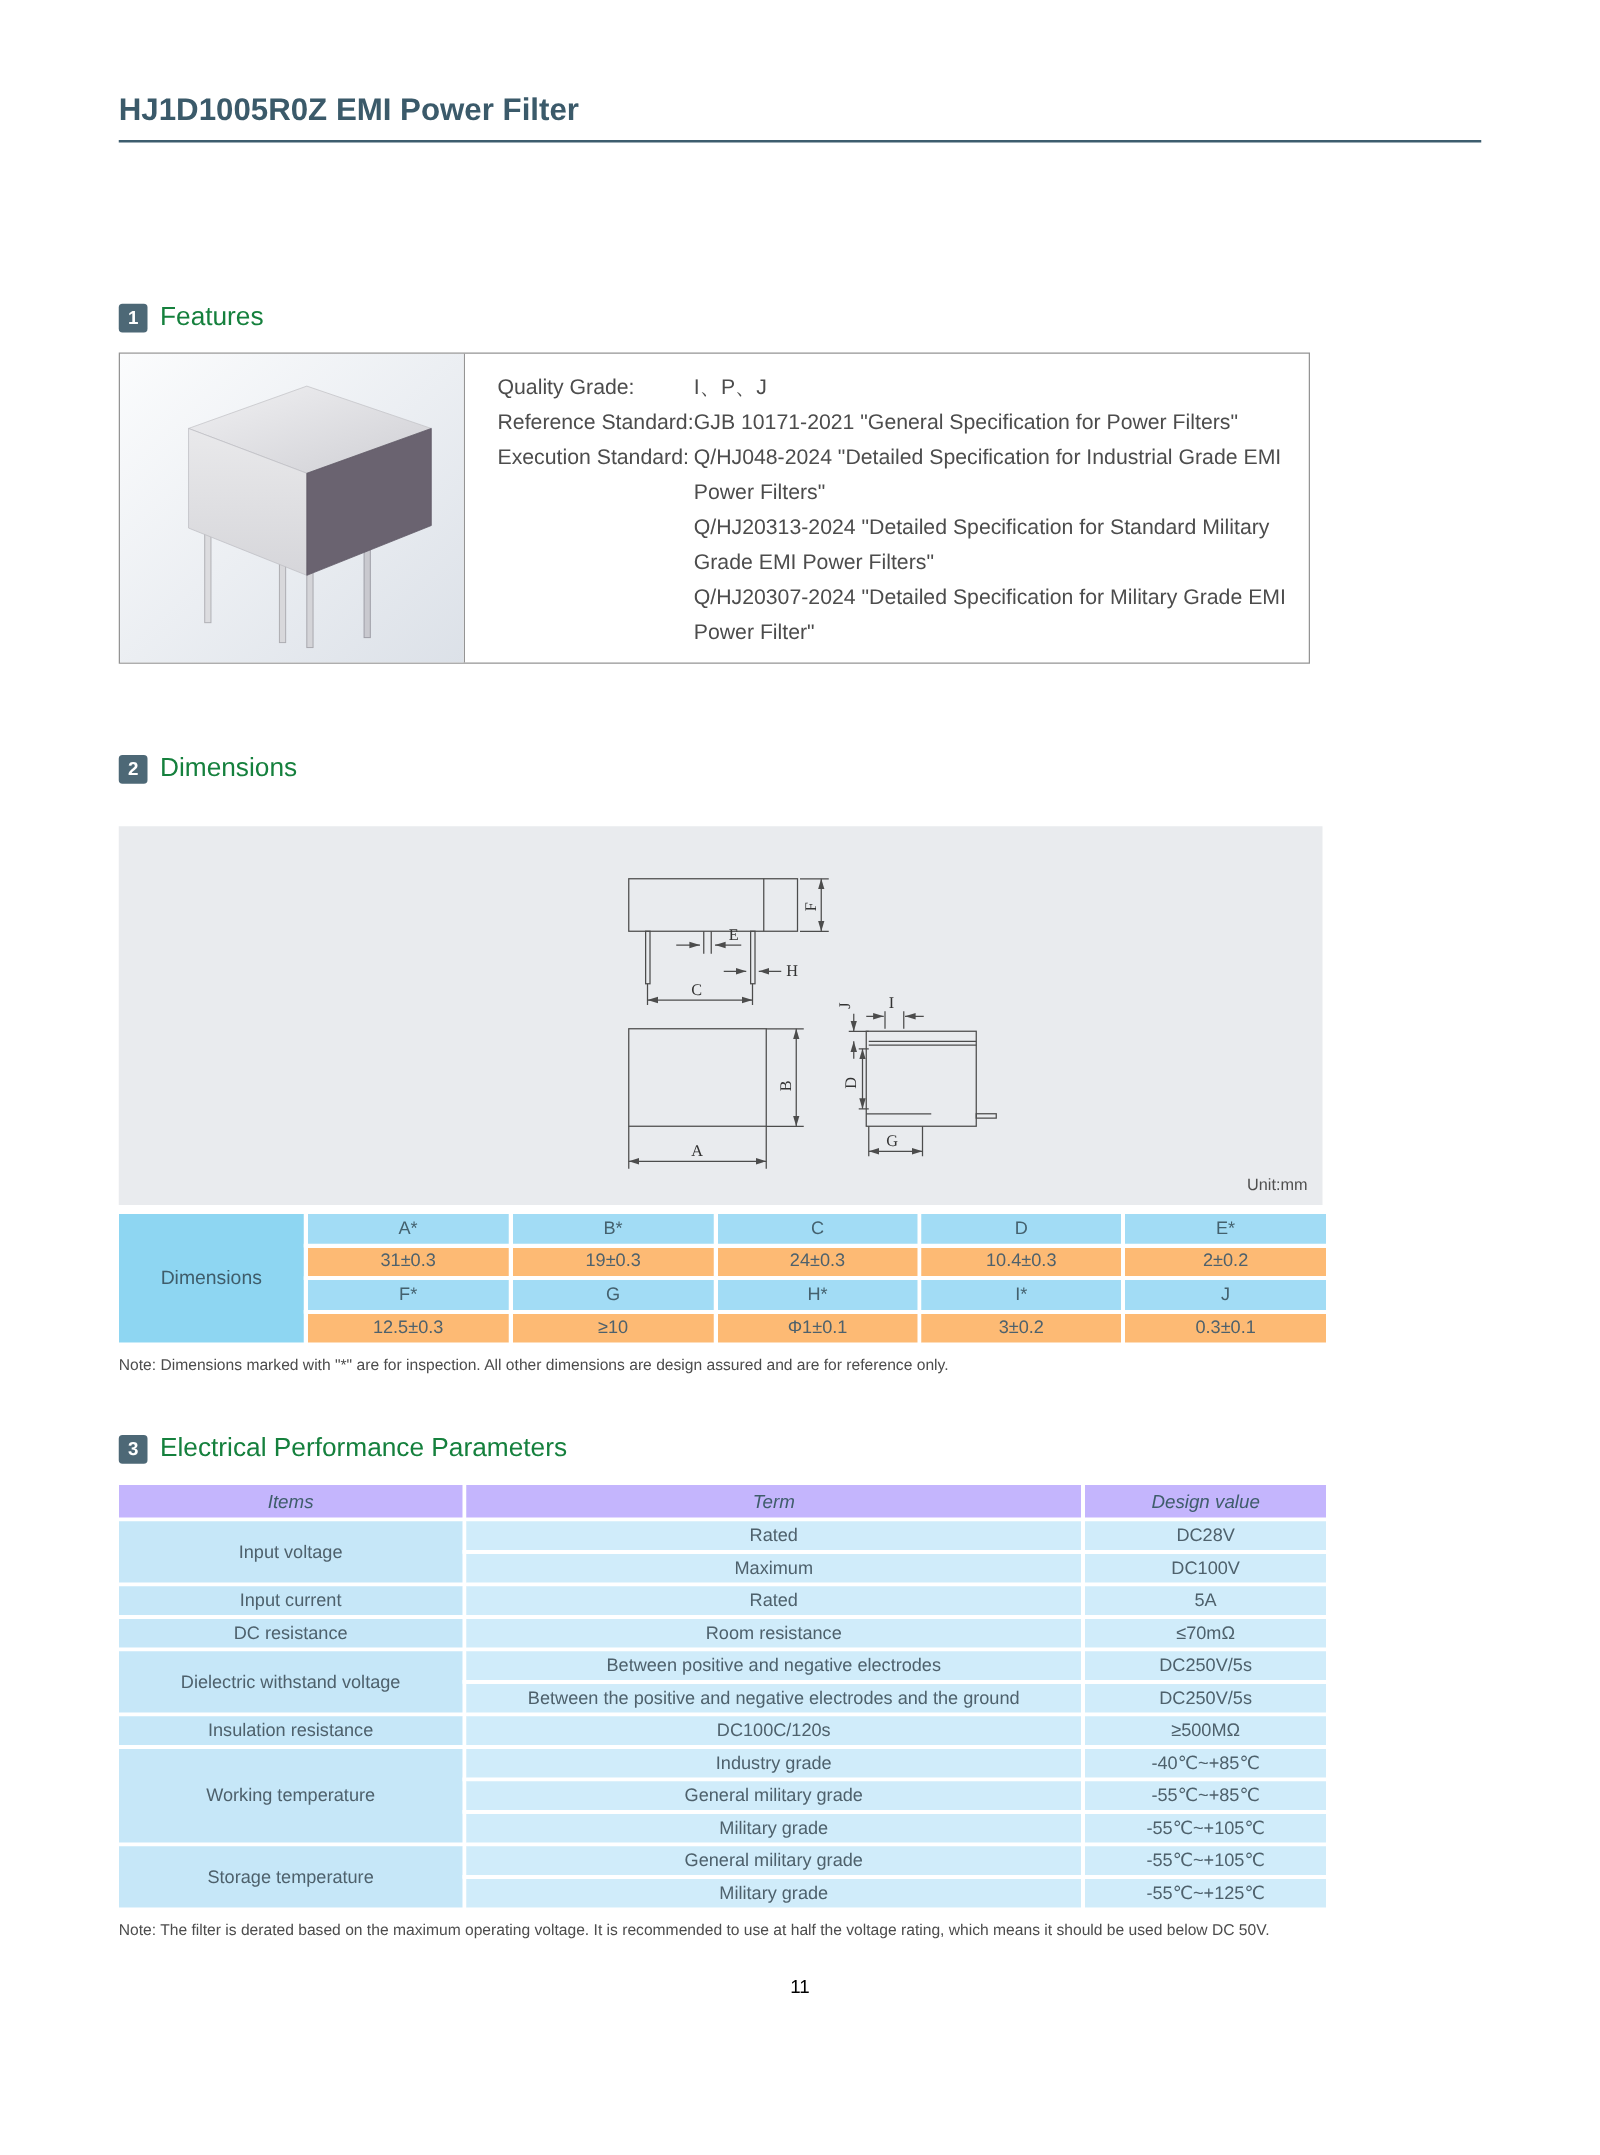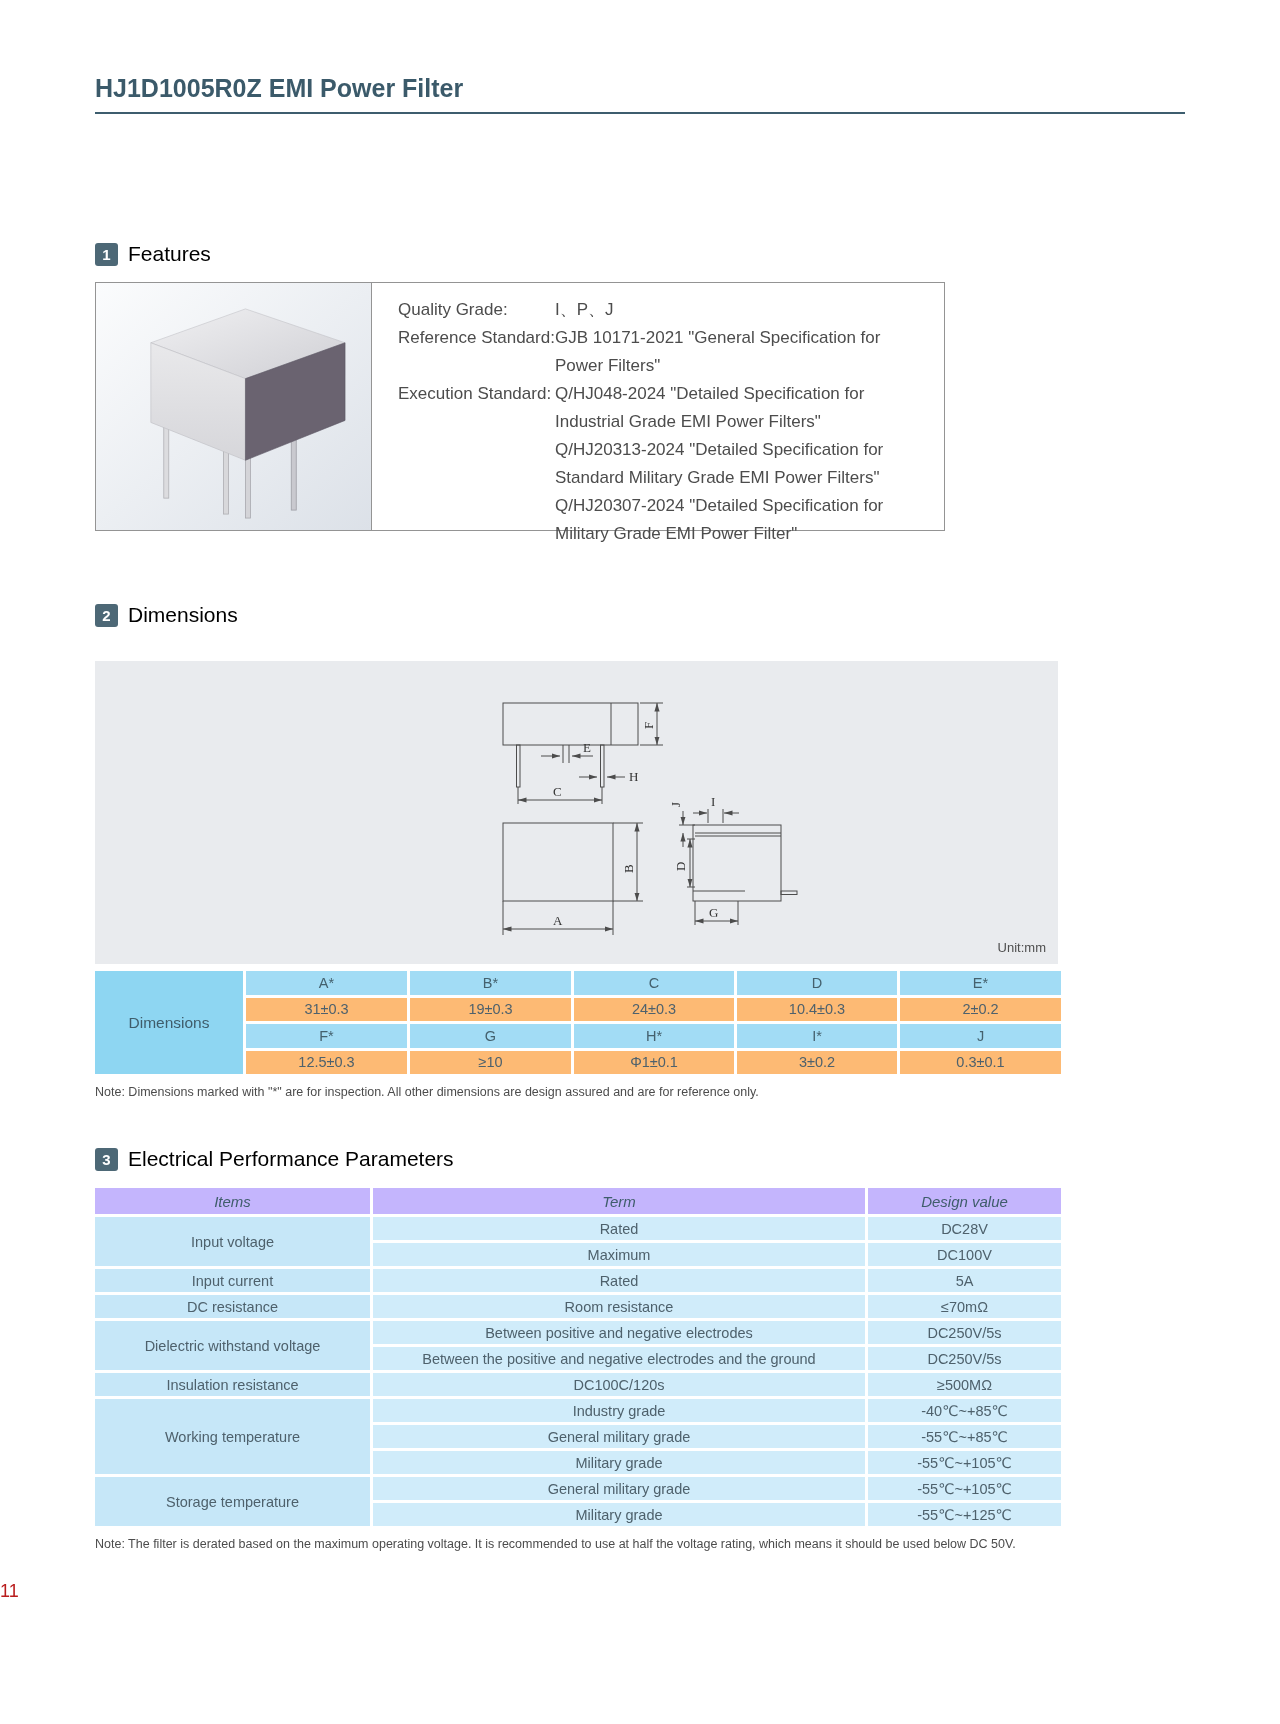--- a/index.html
+++ b/index.html
@@ -17,25 +17,25 @@
 
   .section-head { display:flex; align-items:center; gap:10px; margin-left:95px; }
   .sec-features { margin-top:128px; }
   .sec-dimensions { margin-top:72px; }
   .sec-electrical { margin-top:48px; }
   .badge {
     width:23px; height:23px; border-radius:3px; background:#4d6876; color:#fff;
     display:flex; align-items:center; justify-content:center;
     font-size:15px; font-weight:bold; flex:0 0 auto;
   }
-  .section-title { font-size:21px; color:#000000; }
+  .section-title { font-size:21px; color:#15803d; }
 
   
   .features-box {
-    margin:16px 0 0 95px; width:850px; height:249px;
+    margin:16px 0 0 95px; width:953px; height:249px;
     border:1.5px solid #949494; display:flex; background:#fff;
   }
   .image-pane { width:276px; flex:0 0 auto; border-right:1px solid #949494; }
   .image-pane svg { display:block; width:100%; height:100%; }
   .feat-text { flex:1 1 auto; padding:13px 14px 10px 26px; }
   .feat-grid { display:grid; grid-template-columns:157px 1fr; }
   .feat-grid > div { font-size:17px; line-height:28px; color:#4c4c4c; }
   .feat-label { white-space:nowrap; }
 
   
@@ -60,21 +60,21 @@
   .dims .val { background:#fdba74; color:#4e616c; }
 
   .elec { width:969px; margin:14px 0 0 92px; }
   .elec th { background:#c4b5fd; color:#3f5d6b; font-size:15px; height:29px;font-style:italic; }
   .elec td { height:26px; font-size:14.5px; }
   .elec .items { background:#c6e7f8; color:#4e616c; }
   .elec .term  { background:#d0ecfa; color:#4e616c; }
   .elec .dval  { background:#d0ecfa; color:#4e616c; }
 
   .note { margin:8px 0 0 95px; font-size:12.5px; color:#4c4c4c; }
-  .page-number { margin-top:30px; font-size:18px; color:#b91c1c; }
+  .page-number { margin-top:30px; text-align:center; font-size:15px; color:#000000; }
 </style>
 </head>
 <body>
 
 <div class="doc-title">HJ1D1005R0Z EMI Power Filter</div>
 <div class="title-rule"></div>
 
 <div class="section-head sec-features">
   <span class="badge">1</span>
   <span class="section-title">Features</span>

